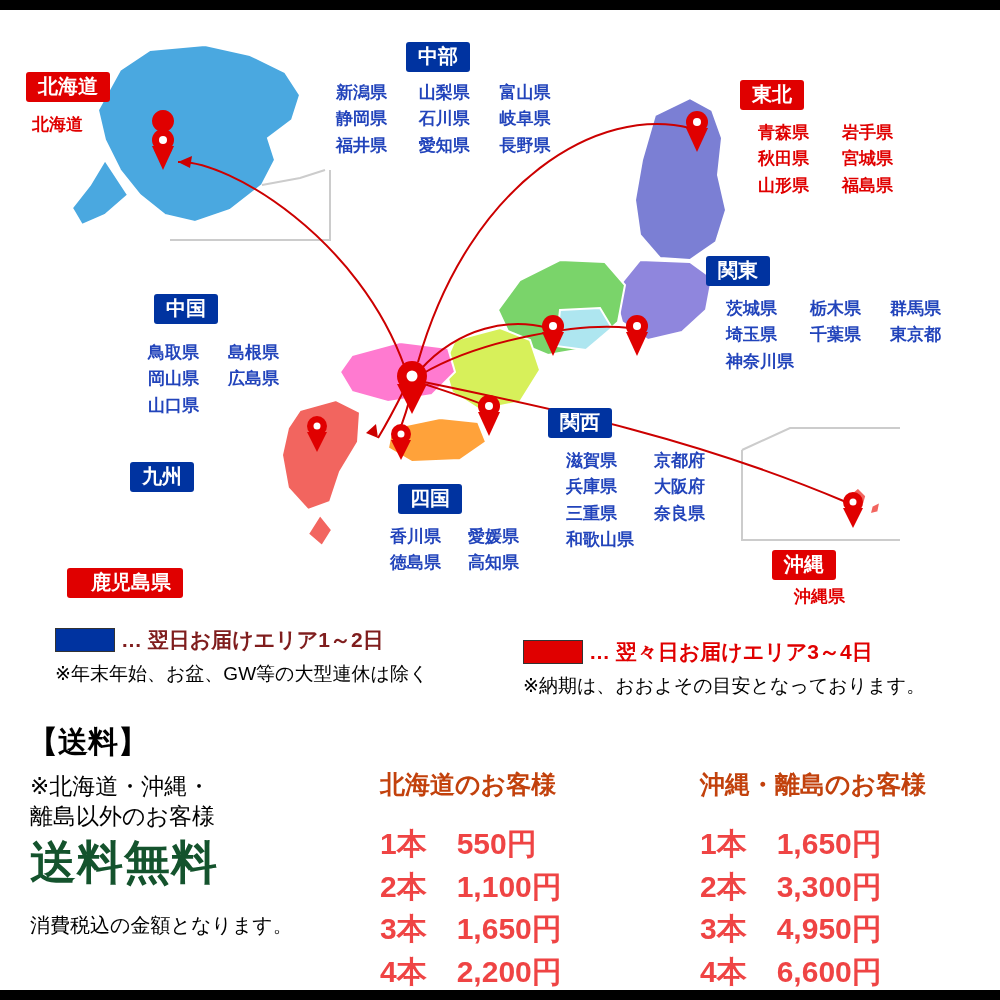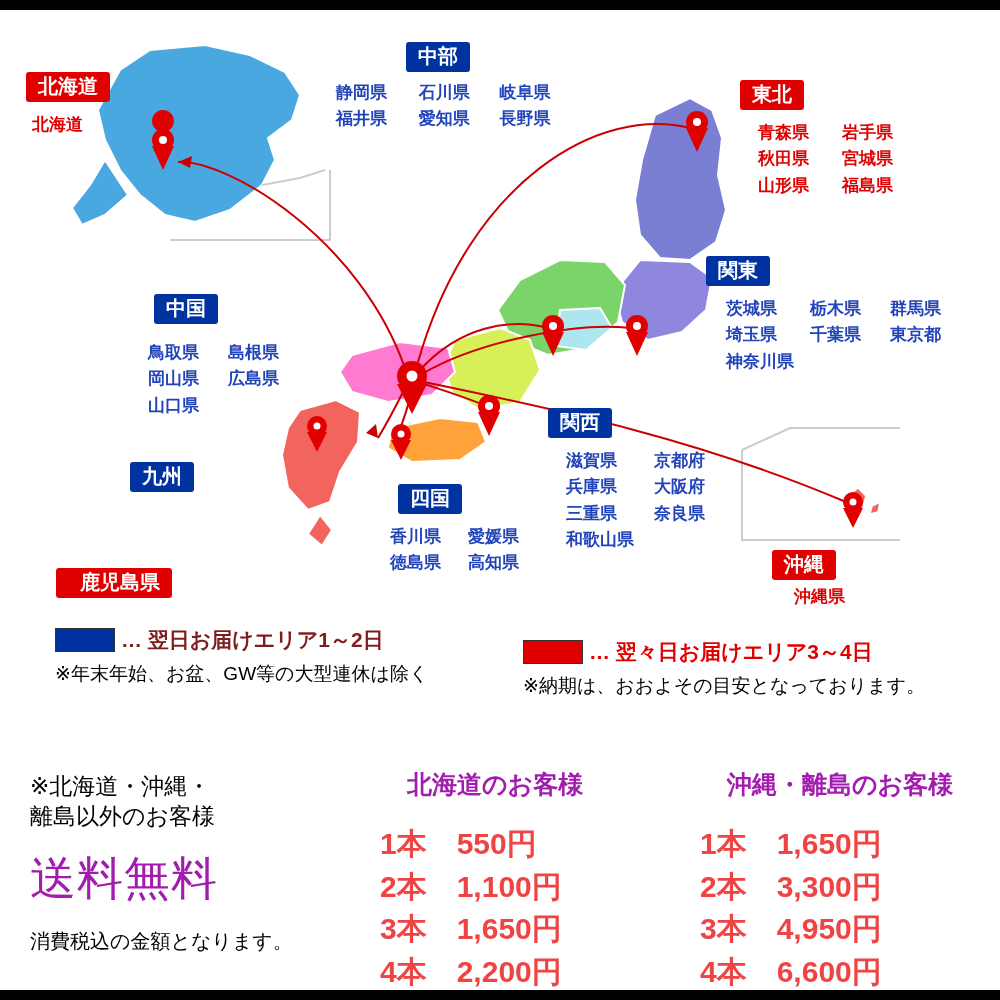--- a/index.html
+++ b/index.html
@@ -72,31 +72,31 @@
   #ship-title{
     position:absolute;left:28px;top:12px;
     font-size:30px;font-weight:bold;color:#000;
   }
   .col{position:absolute;}
   #col-main{left:30px;top:62px;width:330px;}
   #col-main .sub{
     font-size:23px;line-height:1.3;color:#000;white-space:nowrap;
   }
   #free-ship{
-    font-size:46px;font-weight:normal;color:#a21caf;
-    margin-top:16px;letter-spacing:1px;
+    font-size:46px;font-weight:bold;color:#14532d;
+    letter-spacing:1px;
   }
   #tax-note{
     font-size:20px;color:#000;margin-top:18px;white-space:nowrap;
   }
   .price-col{top:58px;}
   #col-hokkaido{left:380px;width:250px;}
   #col-okinawa{left:700px;width:280px;}
   .price-head{
-    font-size:25px;font-weight:bold;color:#a21caf;white-space:nowrap;text-align:left;margin-left:27px;
+    font-size:25px;font-weight:bold;color:#c2410c;white-space:nowrap;text-align:left;
   }
   .price-row{
     font-size:30px;font-weight:bold;color:#ef4444;
     line-height:1.42;white-space:nowrap;
   }
 </style>
 </head>
 <body>
 
 <div id="page">
@@ -214,20 +214,25 @@
       </g>
     </svg>
 
     <div class="region-label red" style="left:26px;top:62px;">北海道</div>
     <div class="pref-list red" style="left:32px;top:102px;">
       <span class="row"><span>北海道</span></span>
     </div>
 
     <div class="region-label" style="left:406px;top:32px;">中部</div>
     <div class="pref-list" style="left:336px;top:70px;">
+      <span class="row">
+        <span style="width:78px">新潟県</span>
+        <span style="width:76px">山梨県</span>
+        <span>富山県</span>
+      </span>
       <span class="row">
         <span style="width:78px">静岡県</span>
         <span style="width:76px">石川県</span>
         <span>岐阜県</span>
       </span>
       <span class="row">
         <span style="width:78px">福井県</span>
         <span style="width:76px">愛知県</span>
         <span>長野県</span>
       </span>
@@ -257,21 +262,21 @@
     <div class="region-label" style="left:548px;top:398px;">関西</div>
     <div class="pref-list" style="left:566px;top:438px;">
       <span class="row"><span style="width:88px">滋賀県</span><span>京都府</span></span>
       <span class="row"><span style="width:88px">兵庫県</span><span>大阪府</span></span>
       <span class="row"><span style="width:88px">三重県</span><span>奈良県</span></span>
       <span class="row"><span>和歌山県</span></span>
     </div>
 
     <div class="region-label" style="left:130px;top:452px;">九州</div>
 
-    <div class="region-label red" style="left:56px;top:558px;padding-left:24px;">鹿児島県</div>
+    <div class="region-label red" style="left:67px;top:558px;padding-left:24px;">鹿児島県</div>
 
     <div class="region-label" style="left:398px;top:474px;">四国</div>
     <div class="pref-list" style="left:390px;top:514px;">
       <span class="row"><span style="width:78px">香川県</span><span>愛媛県</span></span>
       <span class="row"><span style="width:78px">徳島県</span><span>高知県</span></span>
     </div>
 
     <div class="region-label red" style="left:772px;top:540px;">沖縄</div>
     <div class="pref-list red" style="left:794px;top:574px;">
       <span class="row"><span>沖縄県</span></span>
@@ -283,20 +288,21 @@
       <span class="swatch sw-blue"></span><span class="legend-main blue">… 翌日お届けエリア1～2日</span>
       <div class="legend-note">※年末年始、お盆、GW等の大型連休は除く</div>
     </div>
     <div class="legend-block" style="left:523px;top:20px;">
       <span class="swatch sw-red"></span><span class="legend-main red">… 翌々日お届けエリア3～4日</span>
       <div class="legend-note">※納期は、おおよその目安となっております。</div>
     </div>
   </div>
 
   <div id="shipping">
+    <div id="ship-title">【送料】</div>
 
     <div class="col" id="col-main">
       <div class="sub">※北海道・沖縄・</div>
       <div class="sub">離島以外のお客様</div>
       <div id="free-ship">送料無料</div>
       <div id="tax-note">消費税込の金額となります。</div>
     </div>
 
     <div class="col price-col" id="col-hokkaido">
       <div class="price-head">北海道のお客様</div>

